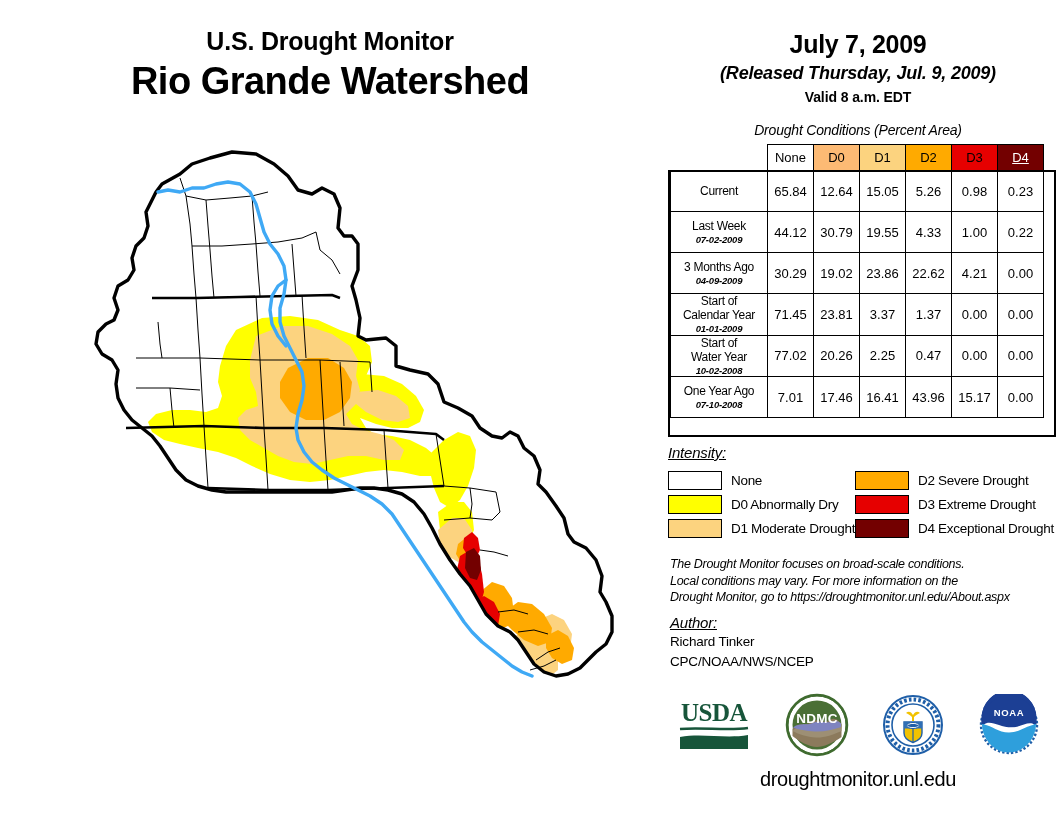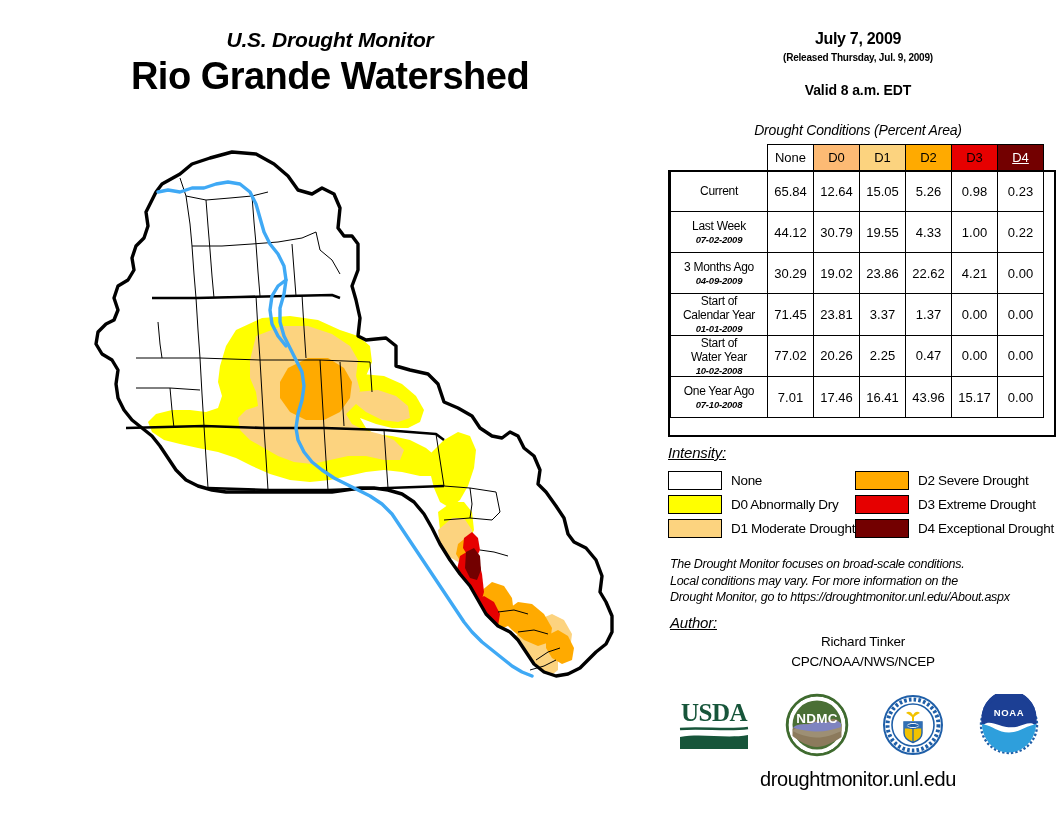--- a/index.html
+++ b/index.html
@@ -20,58 +20,58 @@
 
   
   #title-block {
     position: absolute;
     left: 0;
     top: 28px;
     width: 660px;
     text-align: center;
   }
   #dm-supertitle {
-    font-size: 21px;
-    font-weight: bold;
-    font-style: italic;
+    font-size: 25px;
+    font-weight: bold;
     letter-spacing: -0.2px;
     line-height: 1.1;
   }
   #dm-maintitle {
     font-size: 38px;
     font-weight: bold;
     line-height: 1.15;
     margin-top: 4px;
     letter-spacing: -0.5px;
   }
 
   
   #date-block {
     position: absolute;
     left: 660px;
     top: 30px;
     width: 396px;
     text-align: center;
   }
   #release-date {
-    font-size: 16px;
+    font-size: 25px;
     font-weight: bold;
     line-height: 1.15;
     letter-spacing: -0.3px;
   }
   #released-line {
-    font-size: 10px;
-    font-weight: bold;
+    font-size: 18px;
+    font-weight: bold;
+    font-style: italic;
     margin-top: 4px;
     letter-spacing: -0.2px;
   }
   #valid-line {
     font-size: 14px;
     font-weight: bold;
-    margin-top: 19px;
+    margin-top: 5px;
     letter-spacing: -0.1px;
   }
 
   
   #table-caption {
     position: absolute;
     left: 660px;
     top: 122px;
     width: 396px;
     text-align: center;
@@ -192,21 +192,20 @@
     font-size: 15px;
     font-style: italic;
     text-decoration: underline;
     letter-spacing: -0.2px;
   }
   .author-line {
     font-size: 13.5px;
     letter-spacing: -0.2px;
     line-height: 1.35;
     margin-top: 2px;
-    text-align: center;
   }
 
   
   #logos {
     position: absolute;
     left: 660px;
     top: 690px;
     width: 396px;
     height: 70px;
     display: flex;

